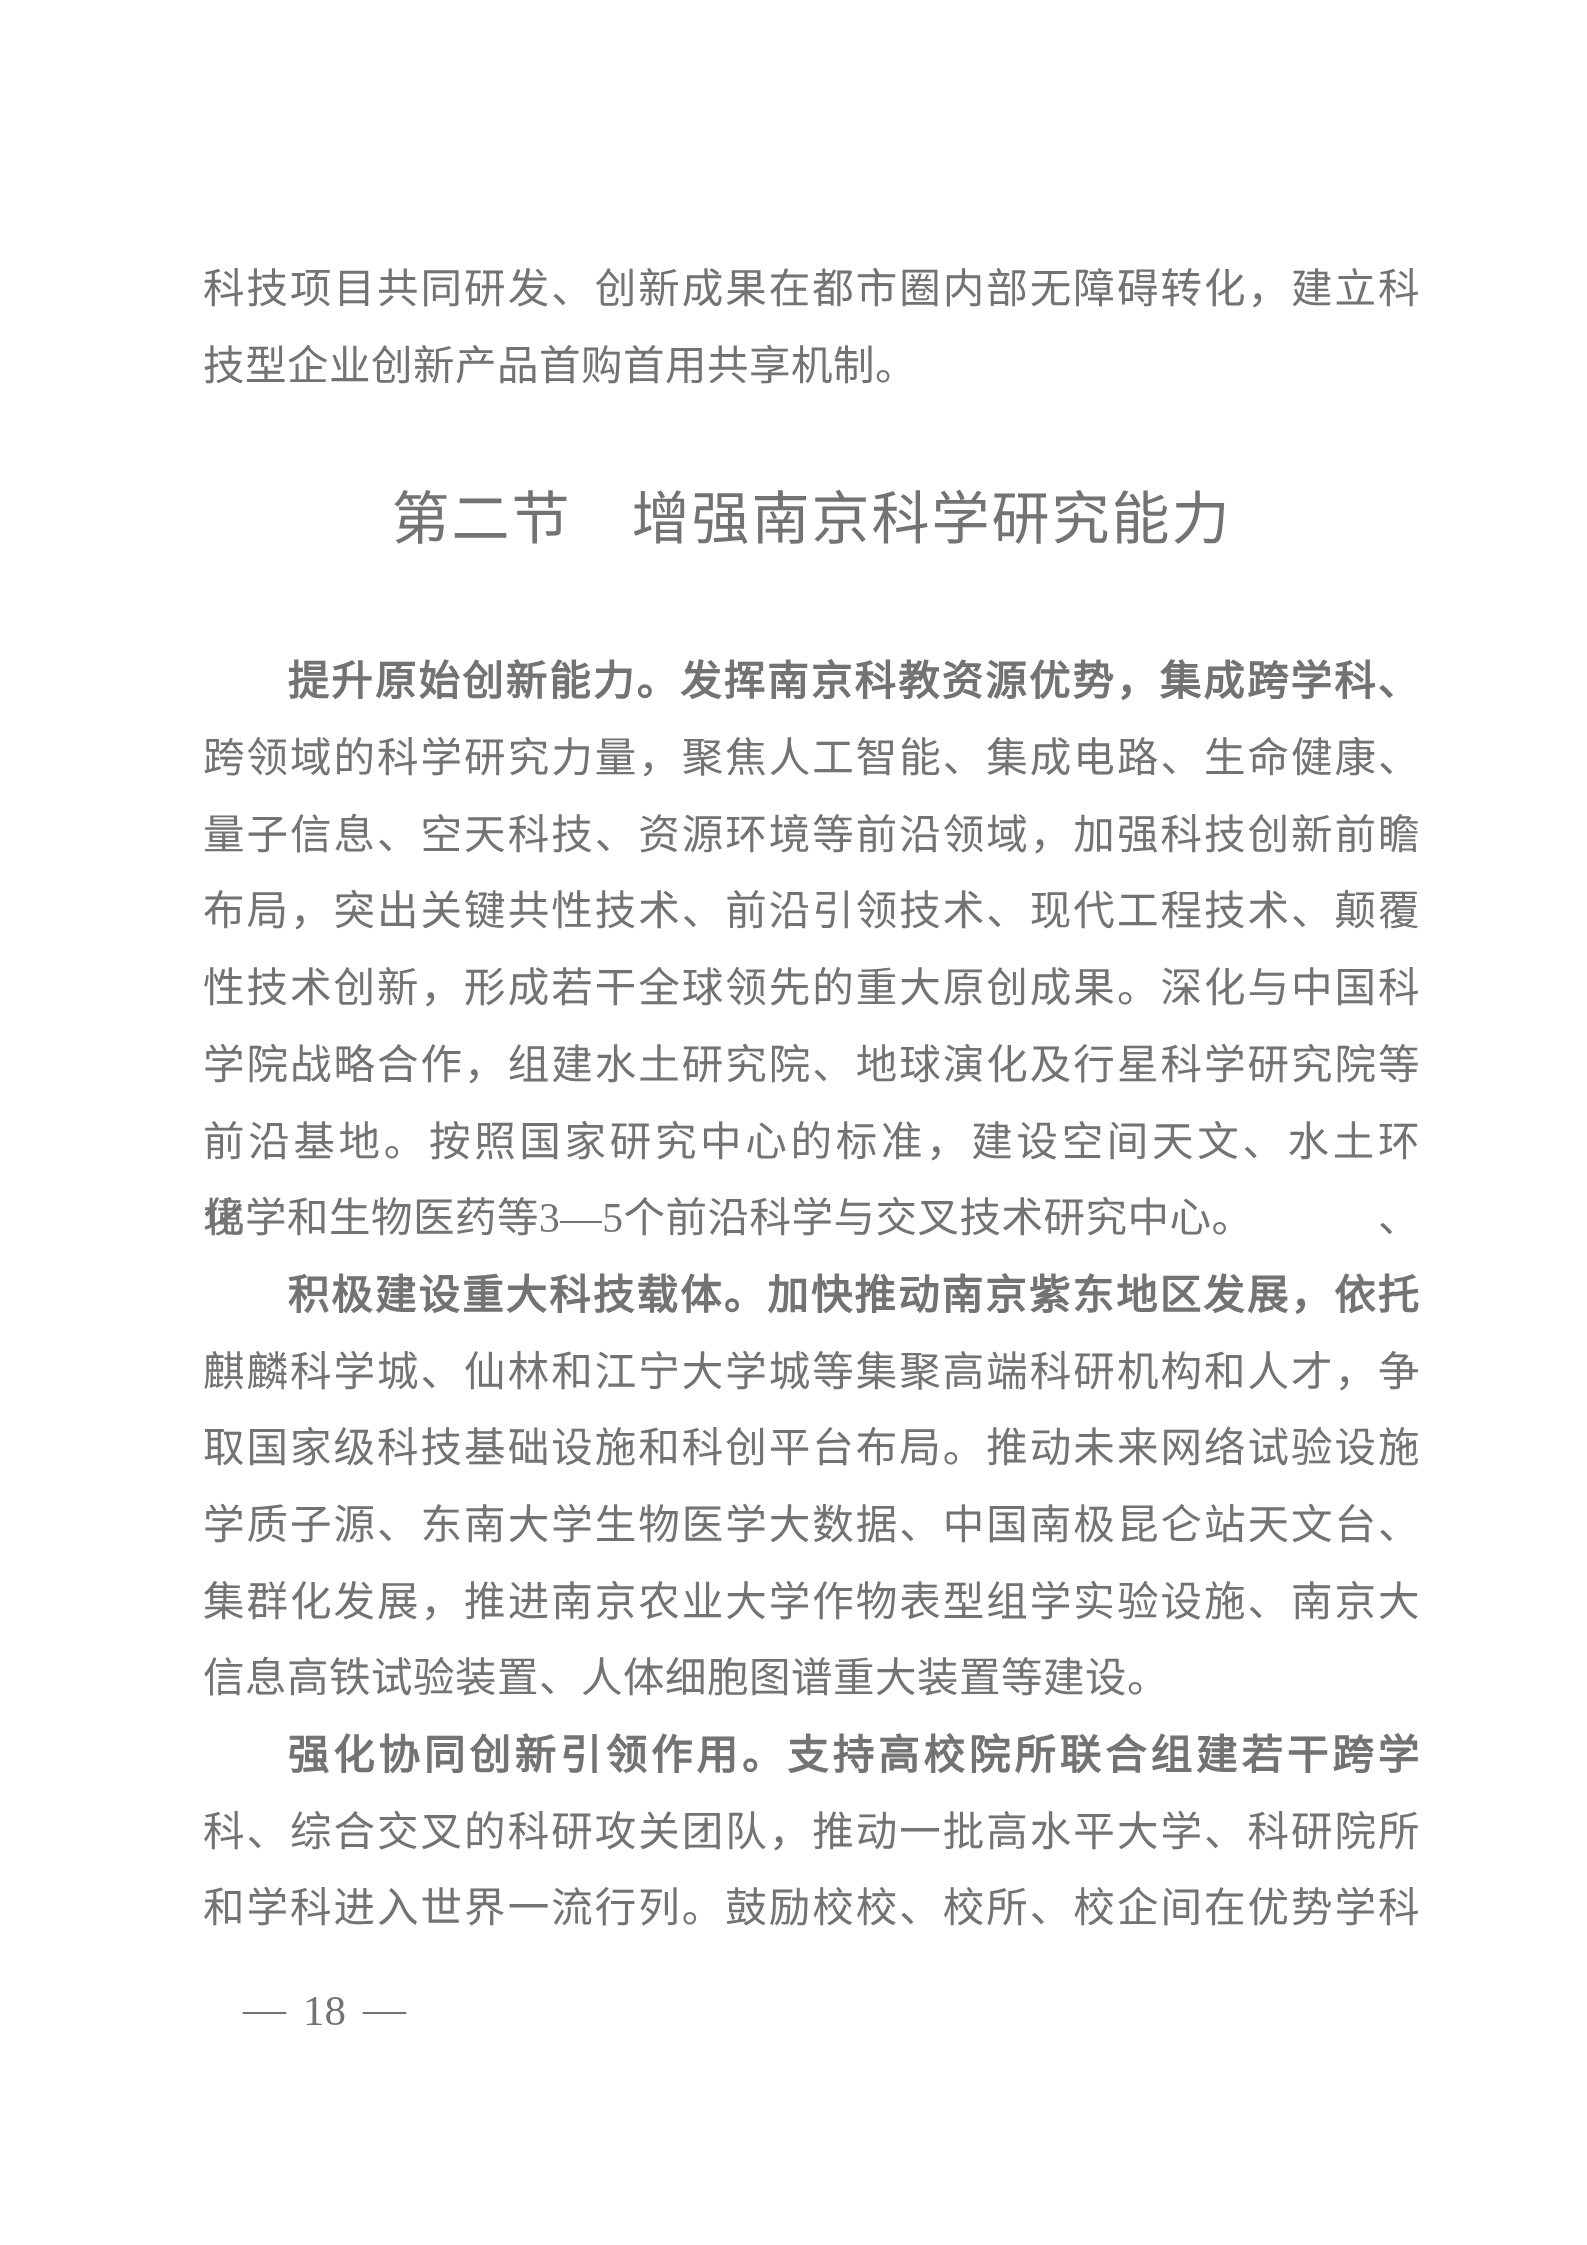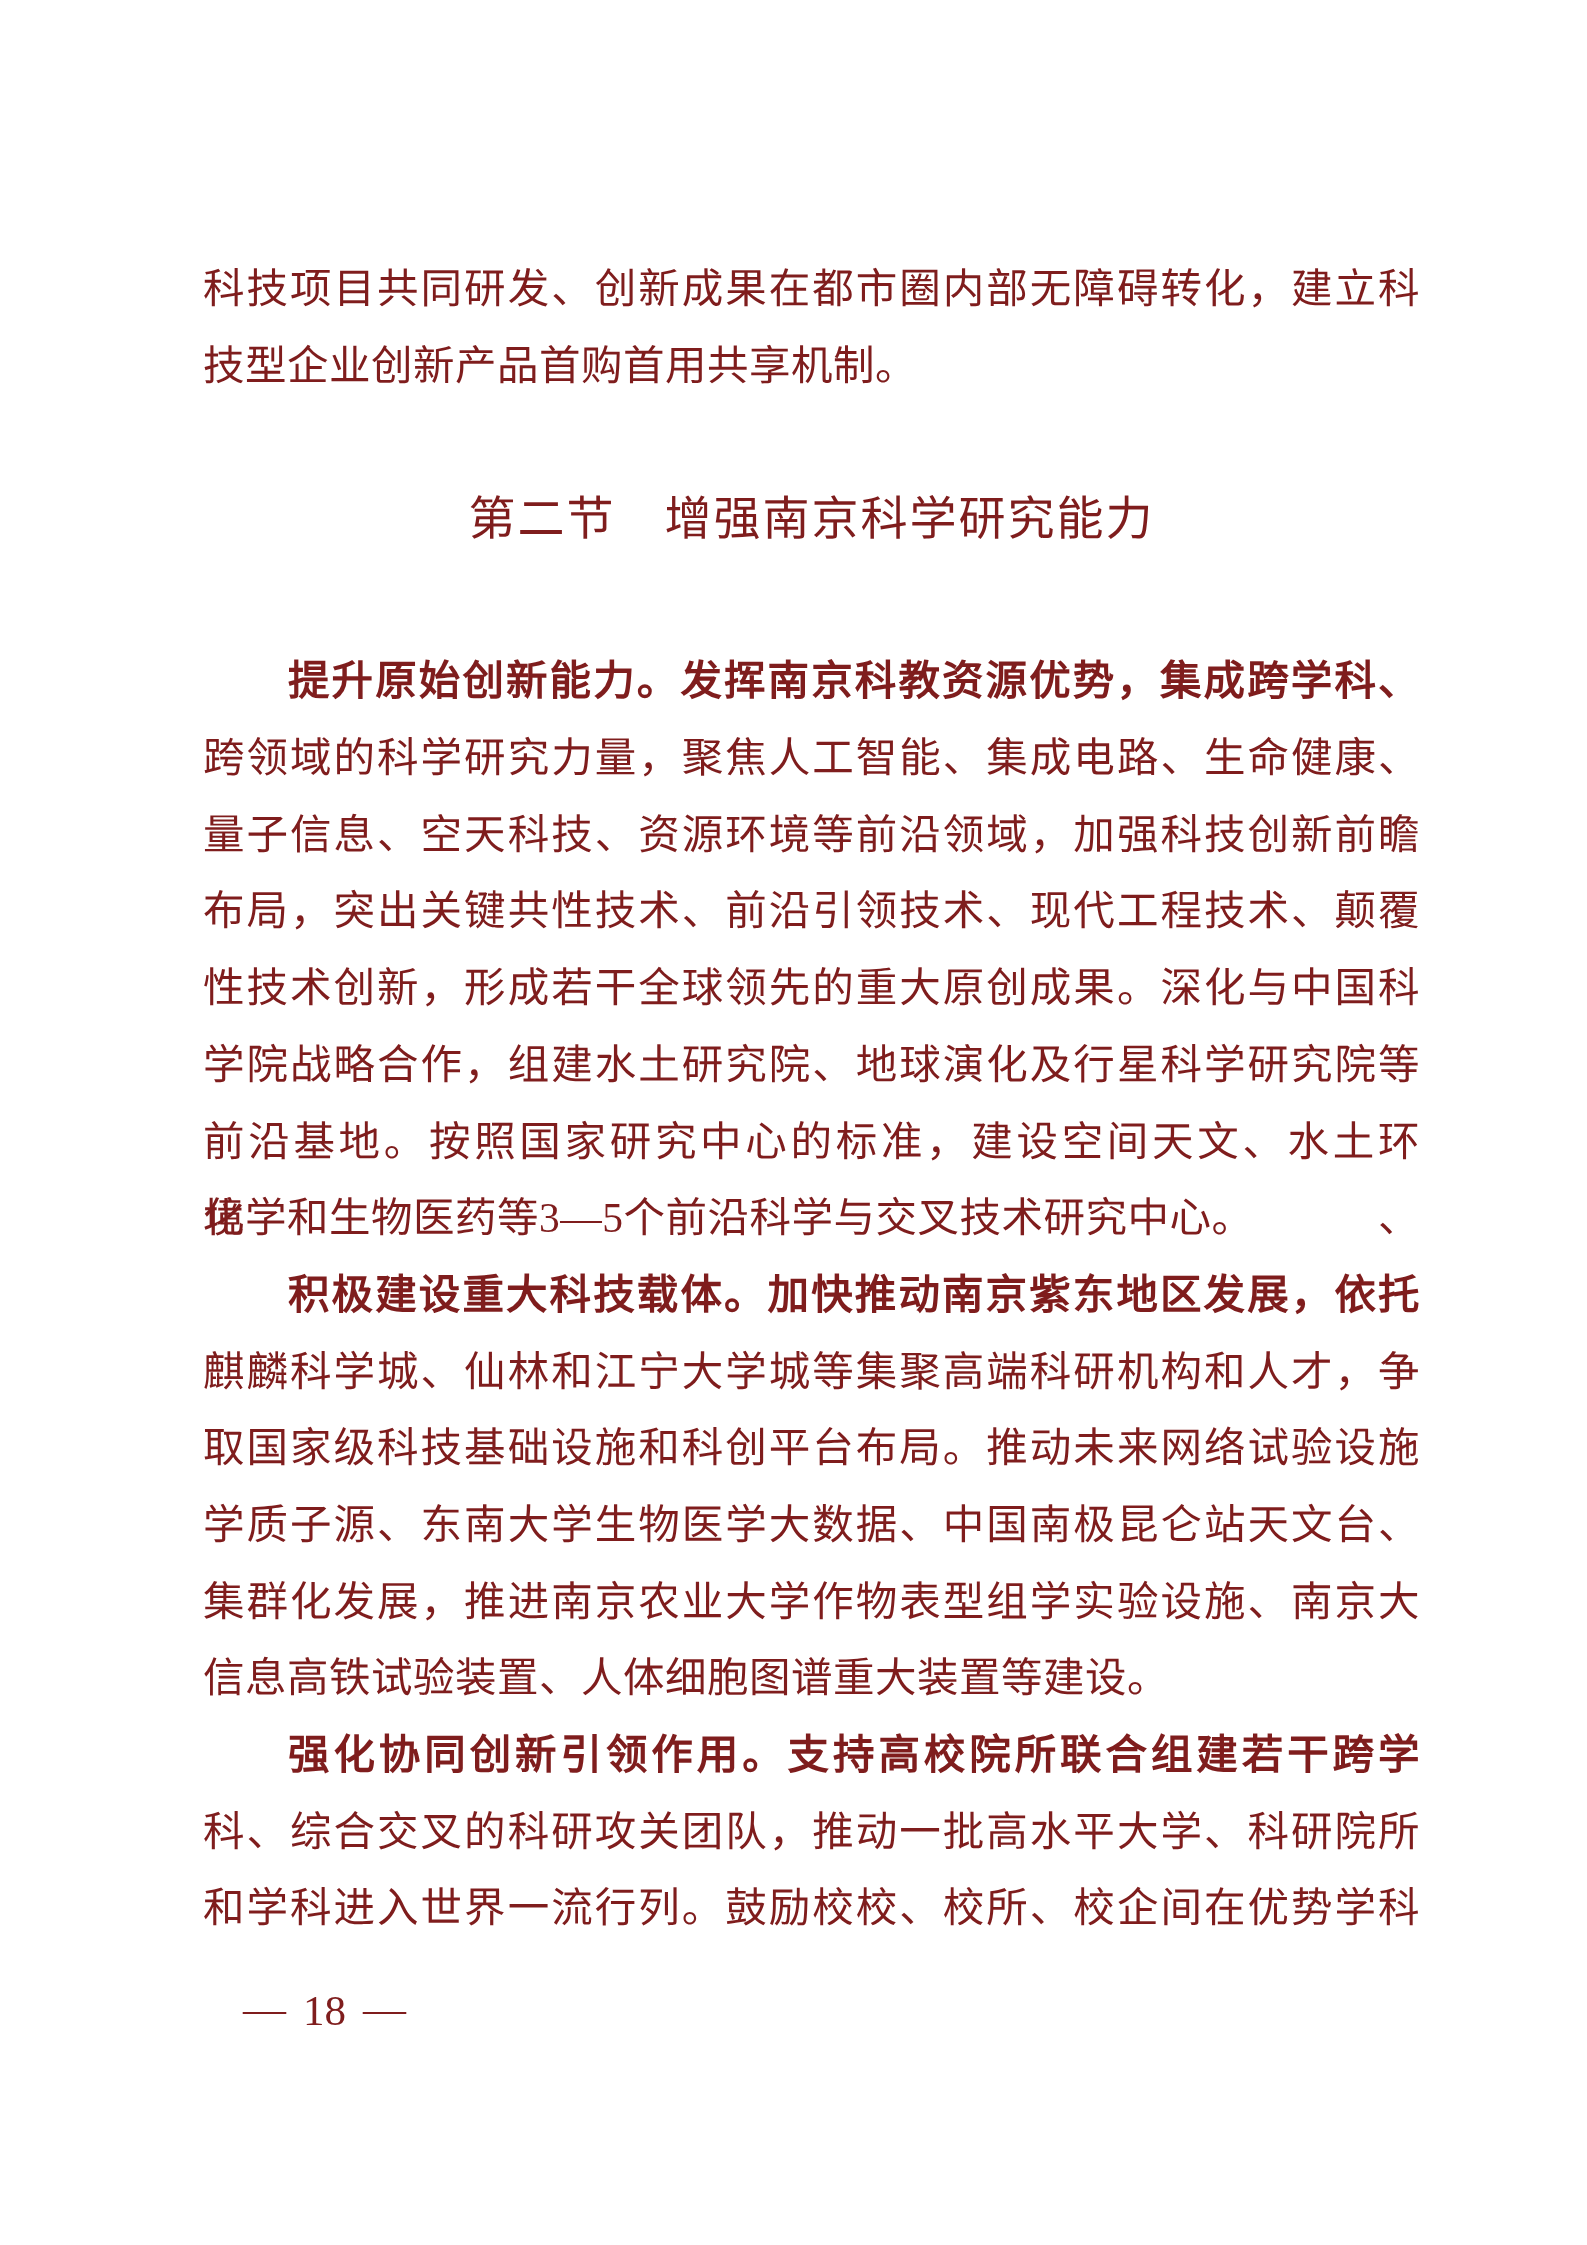--- a/index.html
+++ b/index.html
@@ -8,21 +8,21 @@
     background: #e8e8e8;
   }
   .page {
     position: relative;
     width: 1587px;
     height: 2245px;
     margin: 0 auto;
     background: #ffffff;
     overflow: hidden;
     font-family: "Liberation Serif", serif;
-    color: #7f1d1d;
+    color: #737373;
   }
   .text-column {
     position: absolute;
     left: 203px;
     top: 251px;
     width: 1217px;
     font-size: 41.5px;
   }
   .para {
     margin: 0;
@@ -41,21 +41,21 @@
   }
   .line.indent {
     text-indent: 85px;
     font-weight: bold;
   }
   .heading {
     margin-top: 77px;
     margin-bottom: 85px;
     height: 77px;
     line-height: 77px;
-    font-size: 47px;
+    font-size: 58px;
     letter-spacing: 2px;
     text-align: center;
     text-align-last: center;
     font-weight: 500;
   }
   .footer {
     position: absolute;
     left: 243px;
     top: 1980px;
     height: 60px;

